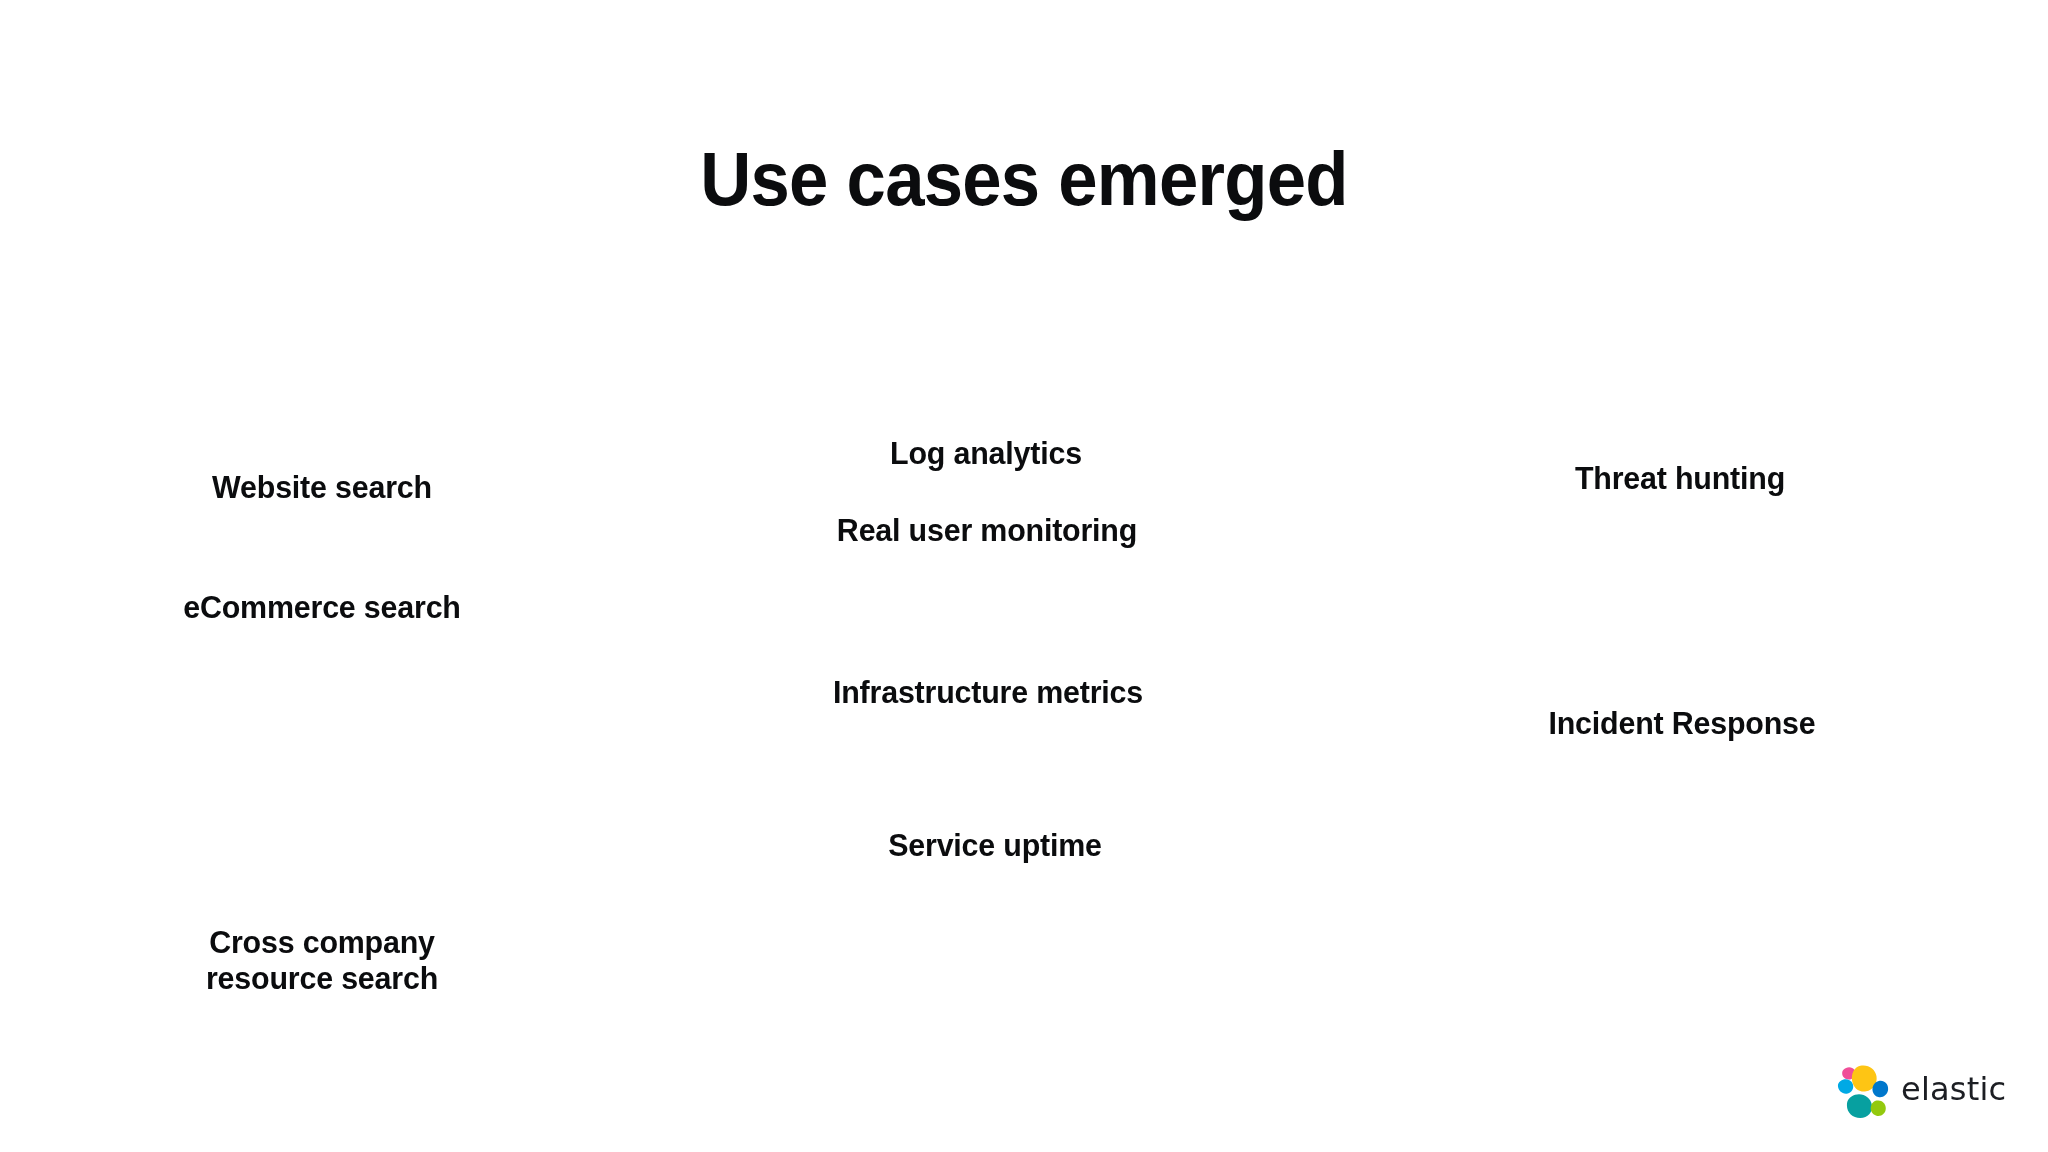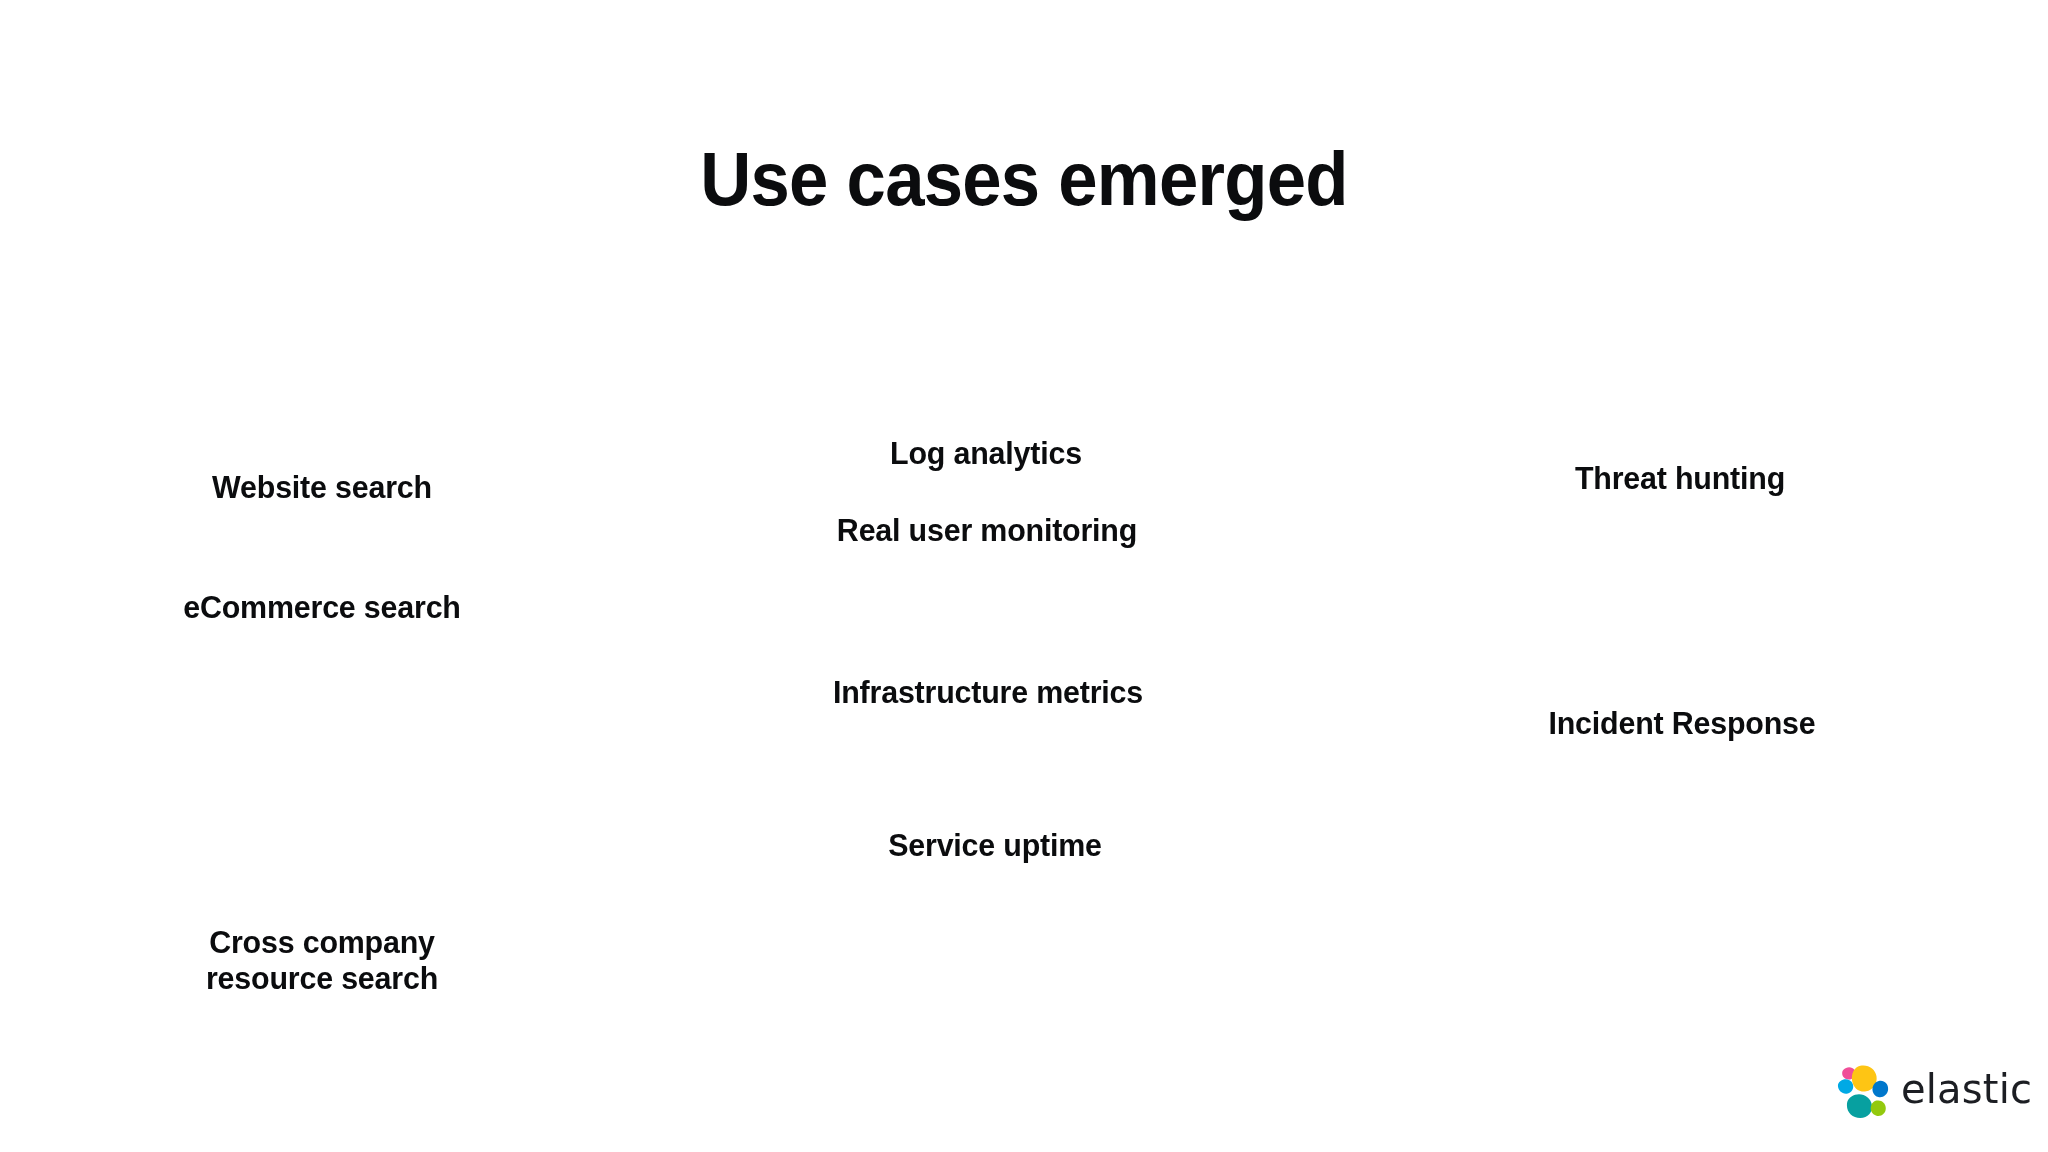--- a/index.html
+++ b/index.html
@@ -78,21 +78,21 @@
     align-items: center;
     gap: 10px;
   }
   .brand-mark {
     width: 58px;
     height: 58px;
     flex: 0 0 auto;
     display: block;
   }
   .brand-word {
-    font-size: 40px;
+    font-size: 32px;
     font-weight: 400;
     letter-spacing: 0.2px;
     color: #1c1e23;
     line-height: 1;
     font-family: "DejaVu Sans", "Liberation Sans", sans-serif;
   }
 </style>
 </head>
 <body>
 

